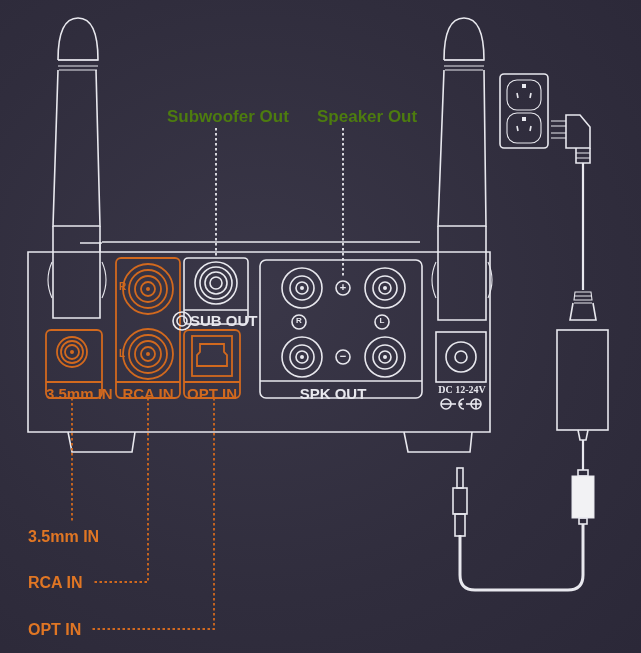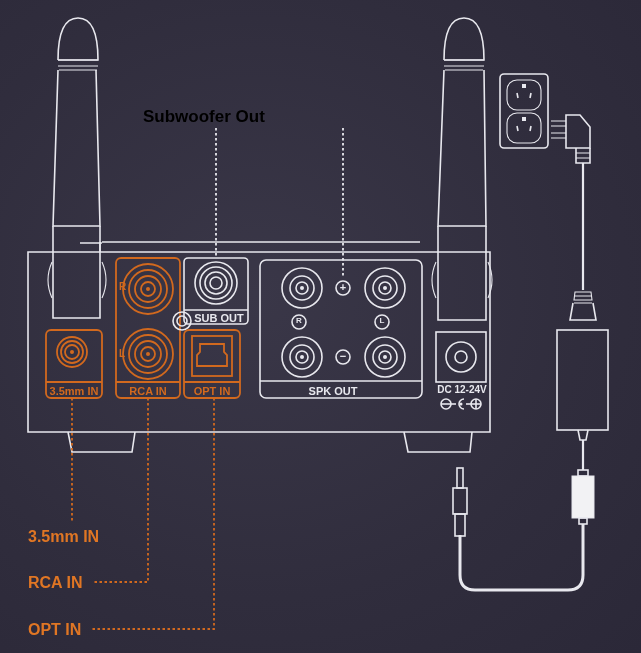--- a/index.html
+++ b/index.html
@@ -7,23 +7,23 @@
        background:radial-gradient(ellipse at 40% 45%, #3a3748 0%, #302d3d 60%, #2b2838 100%);
        font-family:"Liberation Sans",sans-serif;}
   #stage{position:relative;width:641px;height:653px;}
   svg{position:absolute;left:0;top:0;}
   .w{stroke:#e8e8ee;fill:none;stroke-width:1.6;}
   .wt{stroke:#e8e8ee;fill:none;stroke-width:1.1;}
   .o{stroke:#d2691e;fill:none;stroke-width:1.8;}
   .od{stroke:#d2691e;fill:none;stroke-width:1.8;stroke-dasharray:2.5 2.5;}
   .wd{stroke:#e8e8ee;fill:none;stroke-width:1.8;stroke-dasharray:2.5 2.5;}
   .lbl{position:absolute;font-weight:bold;white-space:nowrap;}
-  .top-lbl{color:#000000;font-size:17px;}
+  .top-lbl{color:#4d7c0f;font-size:17px;margin-left:24px;}
   .in-lbl{color:#e07624;font-size:16px;}
-  .tiny{position:absolute;font-weight:bold;font-size:11px;white-space:nowrap;text-align:center;}
+  .tiny{position:absolute;font-weight:bold;font-size:15px;white-space:nowrap;text-align:center;}
 </style>
 </head>
 <body>
 
 <div id="stage">
 <svg width="641" height="653" viewBox="0 0 641 653">
 
   <g>
     <path class="w" d="M28 252 L28 432 L490 432 L490 252 Z"></path>
     <path class="w" d="M100 242 L100 252 M80 243 L102 243"></path>
@@ -189,30 +189,31 @@
 
   <line class="wd" x1="216" y1="128" x2="216" y2="258"></line>
   <line class="wd" x1="343" y1="128" x2="343" y2="278"></line>
 
   <path class="od" d="M72 398 L72 523"></path>
   <path class="od" d="M148 398 L148 582 L92 582"></path>
   <path class="od" d="M214 398 L214 629 L92 629"></path>
 </svg>
 
 <div class="lbl top-lbl" style="left:143px;top:107px;">Subwoofer Out</div>
+<div class="lbl top-lbl" style="left:293px;top:107px;">Speaker Out</div>
 
 <div class="lbl in-lbl" style="left:28px;top:528px;">3.5mm IN</div>
 <div class="lbl in-lbl" style="left:28px;top:574px;">RCA IN</div>
 <div class="lbl in-lbl" style="left:28px;top:621px;">OPT IN</div>
 
 <div class="tiny" style="left:46px;top:385px;width:56px;color:#d2691e;">3.5mm IN</div>
 <div class="tiny" style="left:116px;top:385px;width:64px;color:#d2691e;">RCA IN</div>
 <div class="tiny" style="left:119px;top:281px;color:#d2691e;font-size:10px;">R</div>
 <div class="tiny" style="left:119px;top:348px;color:#d2691e;font-size:10px;">L</div>
 <div class="tiny" style="left:184px;top:385px;width:56px;color:#d2691e;">OPT IN</div>
 <div class="tiny" style="left:190px;top:312px;width:58px;color:#e8e8ee;">SUB OUT</div>
 <div class="tiny" style="left:260px;top:385px;width:146px;color:#e8e8ee;">SPK OUT</div>
 <div class="tiny" style="left:337px;top:281px;width:12px;color:#e8e8ee;font-size:11px;">+</div>
 <div class="tiny" style="left:337px;top:350px;width:12px;color:#e8e8ee;font-size:11px;">−</div>
 <div class="tiny" style="left:293px;top:316px;width:12px;color:#e8e8ee;font-size:8px;">R</div>
 <div class="tiny" style="left:376px;top:316px;width:12px;color:#e8e8ee;font-size:8px;">L</div>
-<div class="tiny" style="left:432px;top:384px;width:60px;color:#e8e8ee;font-size:10px;">DC 12-24V</div>
+<div class="tiny" style="left:432px;top:384px;width:60px;color:#e8e8ee;font-size:10px;font-family:Liberation Serif, serif;">DC 12-24V</div>
 </div>
 
 </body></html>

